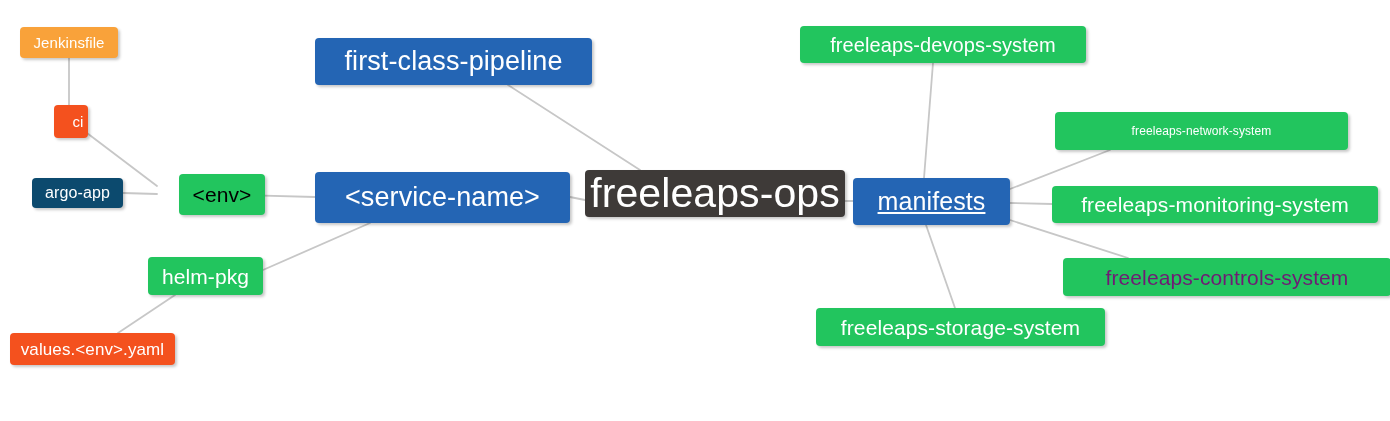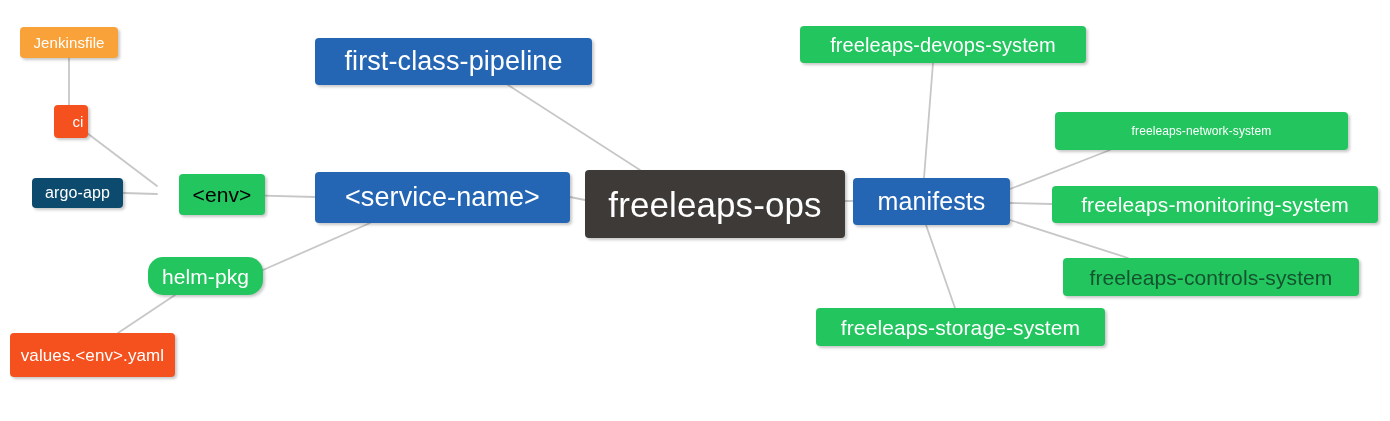--- a/index.html
+++ b/index.html
@@ -78,41 +78,41 @@
       </div>
       <div class="node" style="left: 157px; top: 174px; width: 86px; height: 41px; background: rgb(34, 197, 94); font-size: 21px; color: #000000; margin-left: 22px;">
         <span class="node-label">&lt;env&gt;</span>
       </div>
       <div class="node" style="left: 315px; top: 172px; width: 255px; height: 51px; background: rgb(36, 101, 180); font-size: 27px; color: rgb(255, 255, 255);">
         <span class="node-label">&lt;service-name&gt;</span>
       </div>
       <div class="node" style="left: 315px; top: 38px; width: 277px; height: 47px; background: rgb(36, 101, 180); font-size: 27px; color: rgb(255, 255, 255);">
         <span class="node-label">first-class-pipeline</span>
       </div>
-      <div class="node" style="left: 585px; top: 170px; width: 260px; height: 68px; background: rgb(62, 58, 56); font-size: 35px; color: rgb(255, 255, 255);">
+      <div class="node" style="left: 585px; top: 170px; width: 260px; height: 47px; background: rgb(62, 58, 56); font-size: 41px; color: rgb(255, 255, 255);">
         <span class="node-label">freeleaps-ops</span>
       </div>
-      <div class="node" style="left: 853px; top: 178px; width: 157px; height: 47px; background: rgb(36, 101, 180); font-size: 25px; color: rgb(255, 255, 255);">
+      <div class="node" style="left: 853px; top: 178px; width: 157px; height: 47px; background: rgb(36, 101, 180); font-size: 25px; color: rgb(255, 255, 255); text-decoration: underline;">
         <span class="node-label">manifests</span>
       </div>
-      <div class="node" style="left: 148px; top: 257px; width: 115px; height: 38px; background: rgb(34, 197, 94); font-size: 21px; color: rgb(255, 255, 255); border-radius: 15px;">
+      <div class="node" style="left: 148px; top: 257px; width: 115px; height: 38px; background: rgb(34, 197, 94); font-size: 21px; color: rgb(255, 255, 255);">
         <span class="node-label">helm-pkg</span>
       </div>
-      <div class="node" style="left: 10px; top: 333px; width: 165px; height: 44px; background: rgb(244, 81, 30); font-size: 17px; color: rgb(255, 255, 255);">
+      <div class="node" style="left: 10px; top: 333px; width: 165px; height: 32px; background: rgb(244, 81, 30); font-size: 17px; color: rgb(255, 255, 255);">
         <span class="node-label">values.&lt;env&gt;.yaml</span>
       </div>
       <div class="node" style="left: 800px; top: 26px; width: 286px; height: 37px; background: rgb(34, 197, 94); font-size: 20px; color: rgb(255, 255, 255);">
         <span class="node-label">freeleaps-devops-system</span>
       </div>
       <div class="node" style="left: 1055px; top: 112px; width: 293px; height: 38px; background: rgb(34, 197, 94); font-size: 12px; color: rgb(255, 255, 255);">
         <span class="node-label">freeleaps-network-system</span>
       </div>
       <div class="node" style="left: 1052px; top: 186px; width: 326px; height: 37px; background: rgb(34, 197, 94); font-size: 21px; color: rgb(255, 255, 255); align-items: center;">
         <span class="node-label">freeleaps-monitoring-system</span>
       </div>
-      <div class="node" style="left: 1063px; top: 258px; width: 296px; height: 38px; background: rgb(34, 197, 94); font-size: 21px; color: #14532d;">
+      <div class="node" style="left: 1063px; top: 258px; width: 328px; height: 38px; background: rgb(34, 197, 94); font-size: 21px; color: #701a75;">
         <span class="node-label">freeleaps-controls-system</span>
       </div>
       <div class="node" style="left: 816px; top: 308px; width: 289px; height: 38px; background: rgb(34, 197, 94); font-size: 21px; color: rgb(255, 255, 255);">
         <span class="node-label">freeleaps-storage-system</span>
       </div>
     </div>
 </div>
 
 </body></html>

